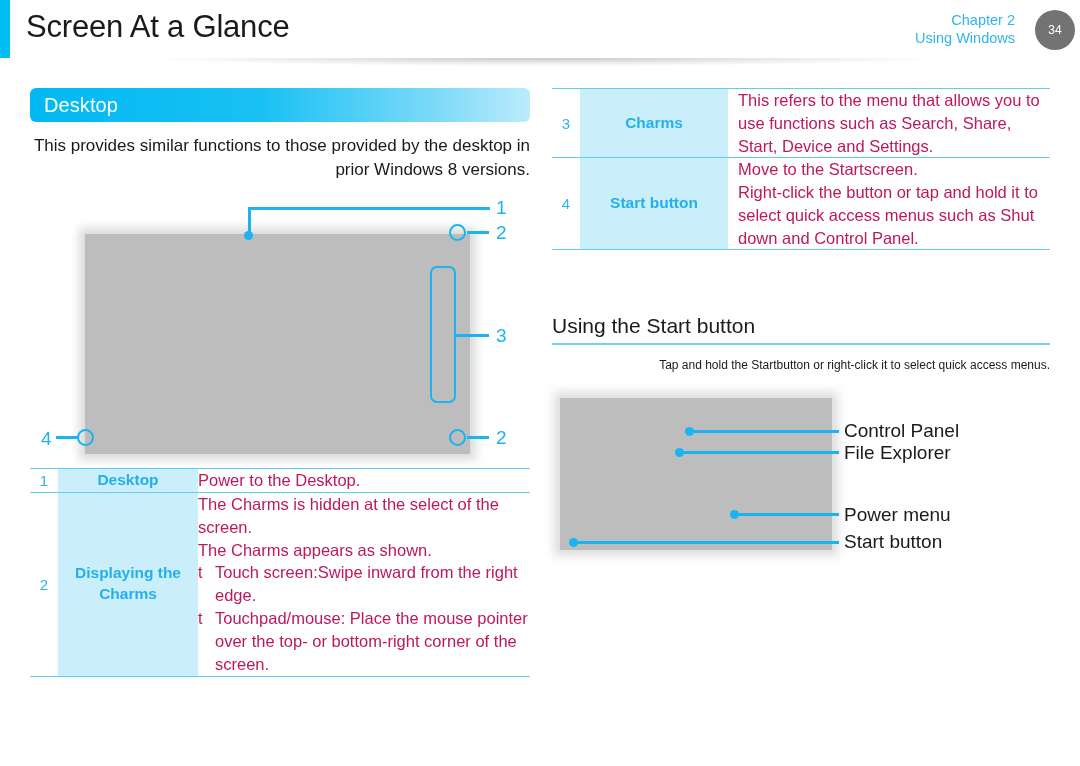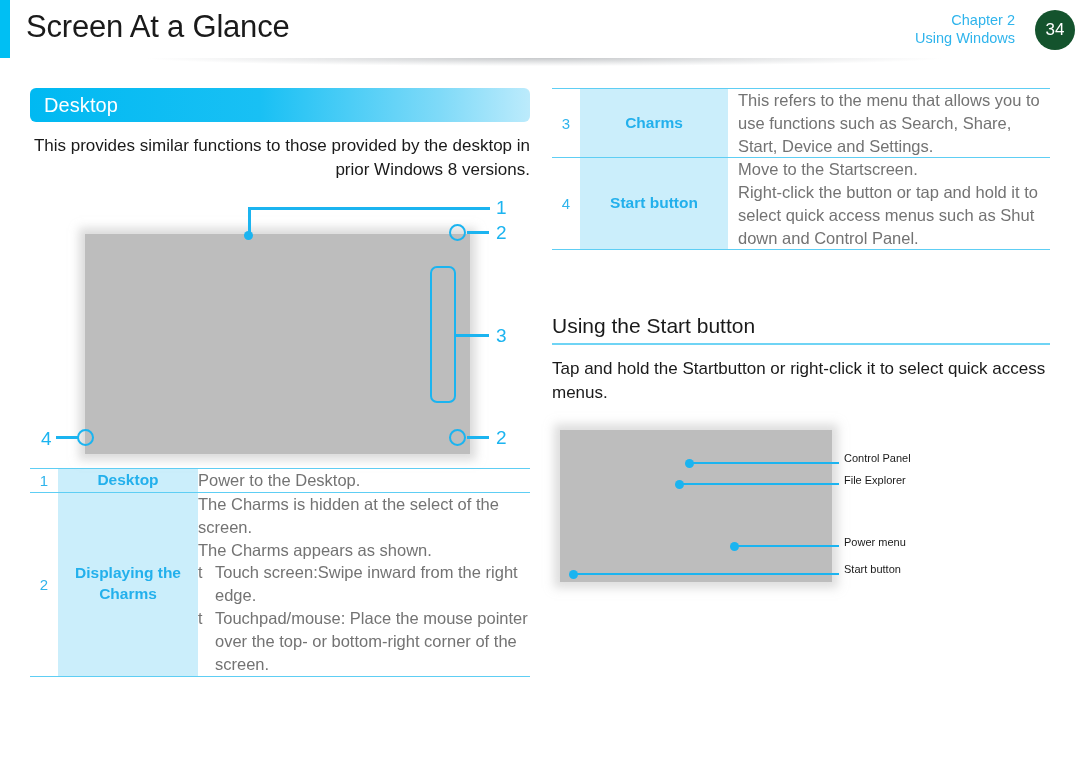--- a/index.html
+++ b/index.html
@@ -54,23 +54,23 @@
     color: #2FB4EC;
     white-space: nowrap;
   }
   .header-page-badge {
     position: absolute;
     right: 12px;
     top: 10px;
     width: 40px;
     height: 40px;
     border-radius: 50%;
-    background: #14532d;
+    background: #737373;
     color: #ffffff;
-    font-size: 17px;
+    font-size: 12px;
     display: flex;
     align-items: center;
     justify-content: center;
   }
   .header-shadow {
     position: absolute;
     left: 10px;
     top: 58px;
     width: 1070px;
     height: 14px;
@@ -197,21 +197,21 @@
     font-size: 15.5px;
     font-weight: bold;
     background: #CBEEFB;
     padding: 10px 6px;
     line-height: 1.35;
     border-top: 1.6px solid #5ECEF4;
     border-bottom: 1.6px solid #5ECEF4;
   }
   .cell-desc {
     font-size: 16.5px;
-    color: #737373;
+    color: #be185d;
     background: #ffffff;
     padding: 9px 4px 9px 10px;
     line-height: 1.38;
     vertical-align: middle;
     border-top: 1.6px solid #5ECEF4;
     border-bottom: 1.6px solid #5ECEF4;
   }
   .desc-line { display: block; }
   .desc-bullet {
     display: block;
@@ -234,23 +234,24 @@
     margin-top: 64px;
   }
   .subsection-title {
     font-size: 21px;
     color: #1a1a1a;
     padding-bottom: 5px;
     border-bottom: 2.2px solid #6FD4F5;
     font-weight: normal;
   }
   .subsection-para {
-    font-size: 17px;
+    font-size: 12px;
     line-height: 1.42;
     margin-top: 12px;
+    text-align: right;
   }
 
   
   .diagram-start {
     position: relative;
     width: 498px;
     height: 180px;
     margin-top: 16px;
   }
   .ds-screen {
@@ -269,21 +270,21 @@
   }
   .ds-dot {
     position: absolute;
     width: 9px;
     height: 9px;
     border-radius: 50%;
     background: #1BB4F0;
   }
   .ds-label {
     position: absolute;
-    font-size: 11px;
+    font-size: 19px;
     color: #1a1a1a;
     white-space: nowrap;
   }
 </style>
 </head>
 <body>
 
 <div class="page-header">
   <div class="header-accent-bar"></div>
   <div class="header-title">Screen At a Glance</div>

